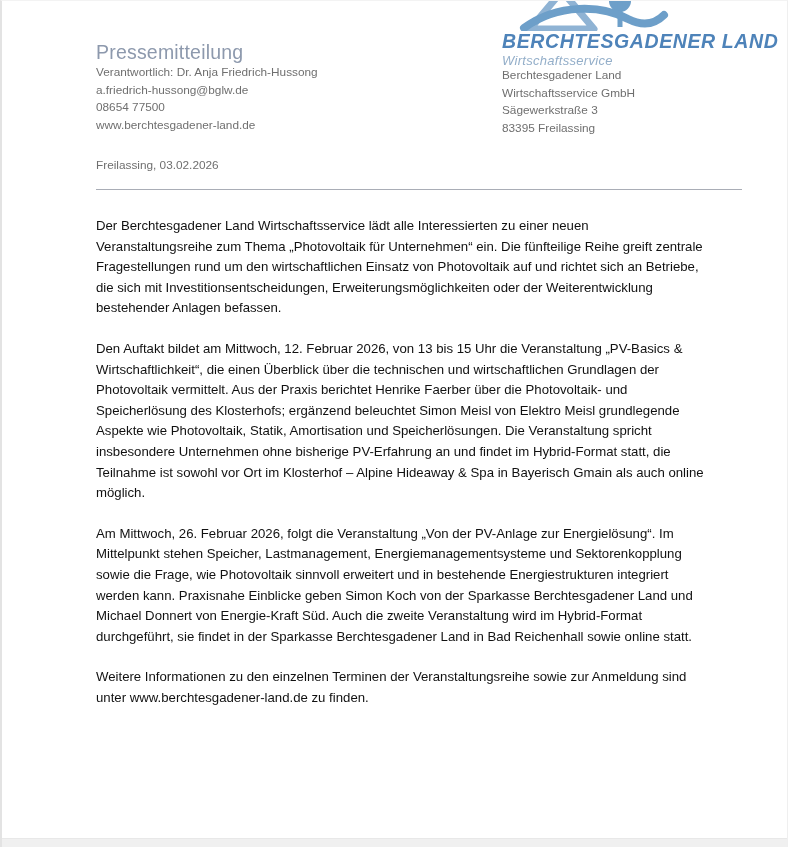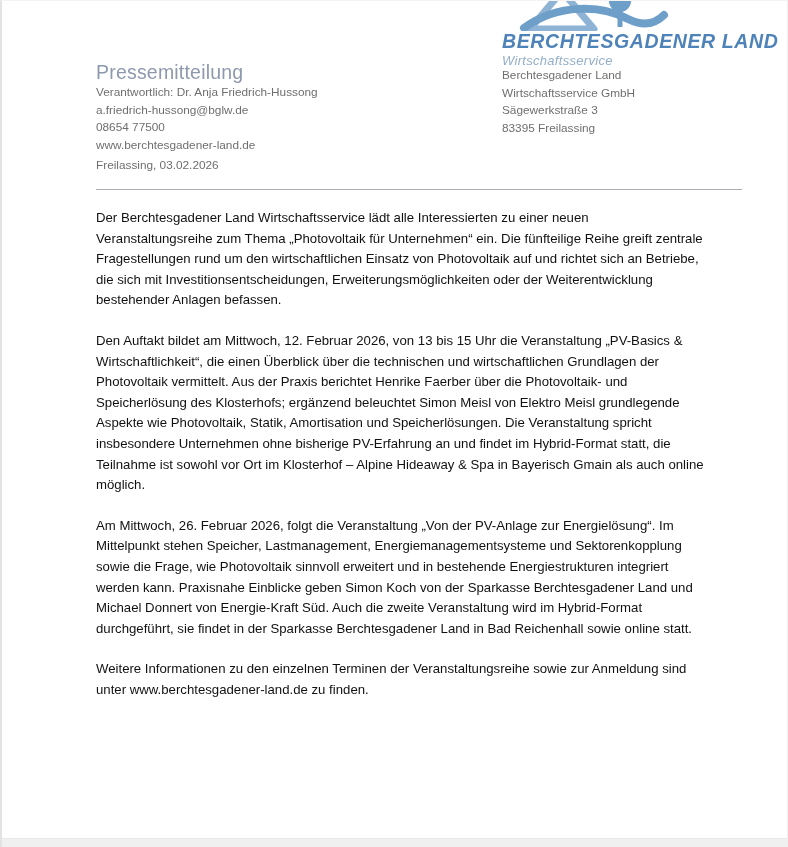--- a/index.html
+++ b/index.html
@@ -47,21 +47,21 @@
     position: relative;
     height: 140px;
   }
 
   .press-title {
     font-size: 19.5px;
     font-weight: 400;
     color: #8d99ad;
     letter-spacing: 0.2px;
     margin: 0;
-    padding-top: 60px;
+    padding-top: 40px;
     line-height: 1.2;
   }
 
   .contact-block {
     font-size: 11.8px;
     line-height: 17.5px;
     color: #6f6f6f;
   }
   .contact-line {
     white-space: nowrap;
@@ -136,21 +136,21 @@
   .subheadline {
     font-size: 13.6px;
     font-weight: bold;
     color: #000000;
     margin: 14px 0 0 0;
     line-height: 1.3;
   }
 
   
   .body-copy {
-    margin-top: 18px;
+    margin-top: 26px;
     width: 610px;
   }
   .body-copy p {
     font-size: 13.2px;
     line-height: 20.6px;
     color: #111111;
     margin: 0 0 20px 0;
     text-align: left;
   }
   .body-copy p:last-child { margin-bottom: 0; }

